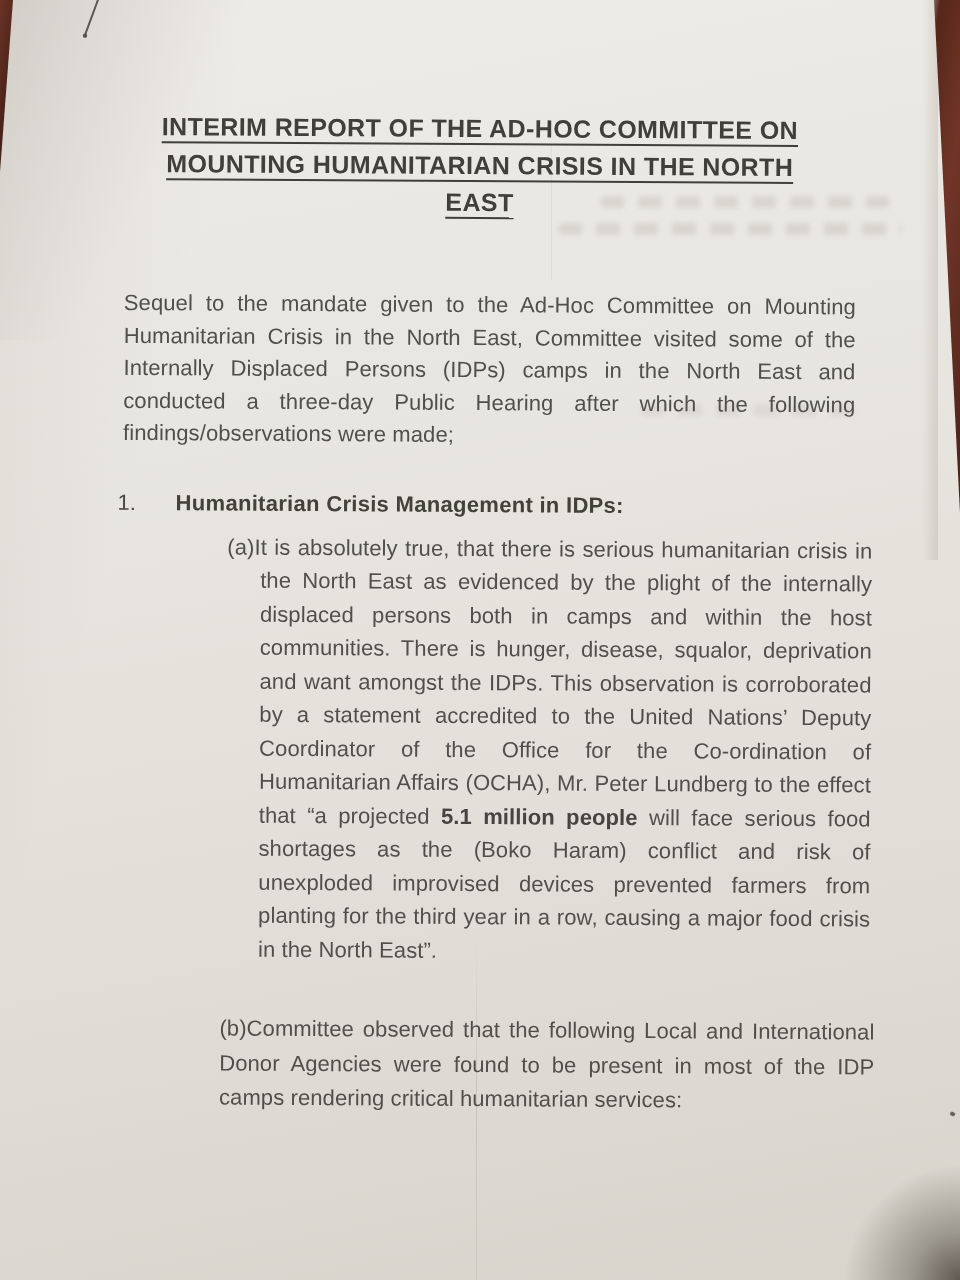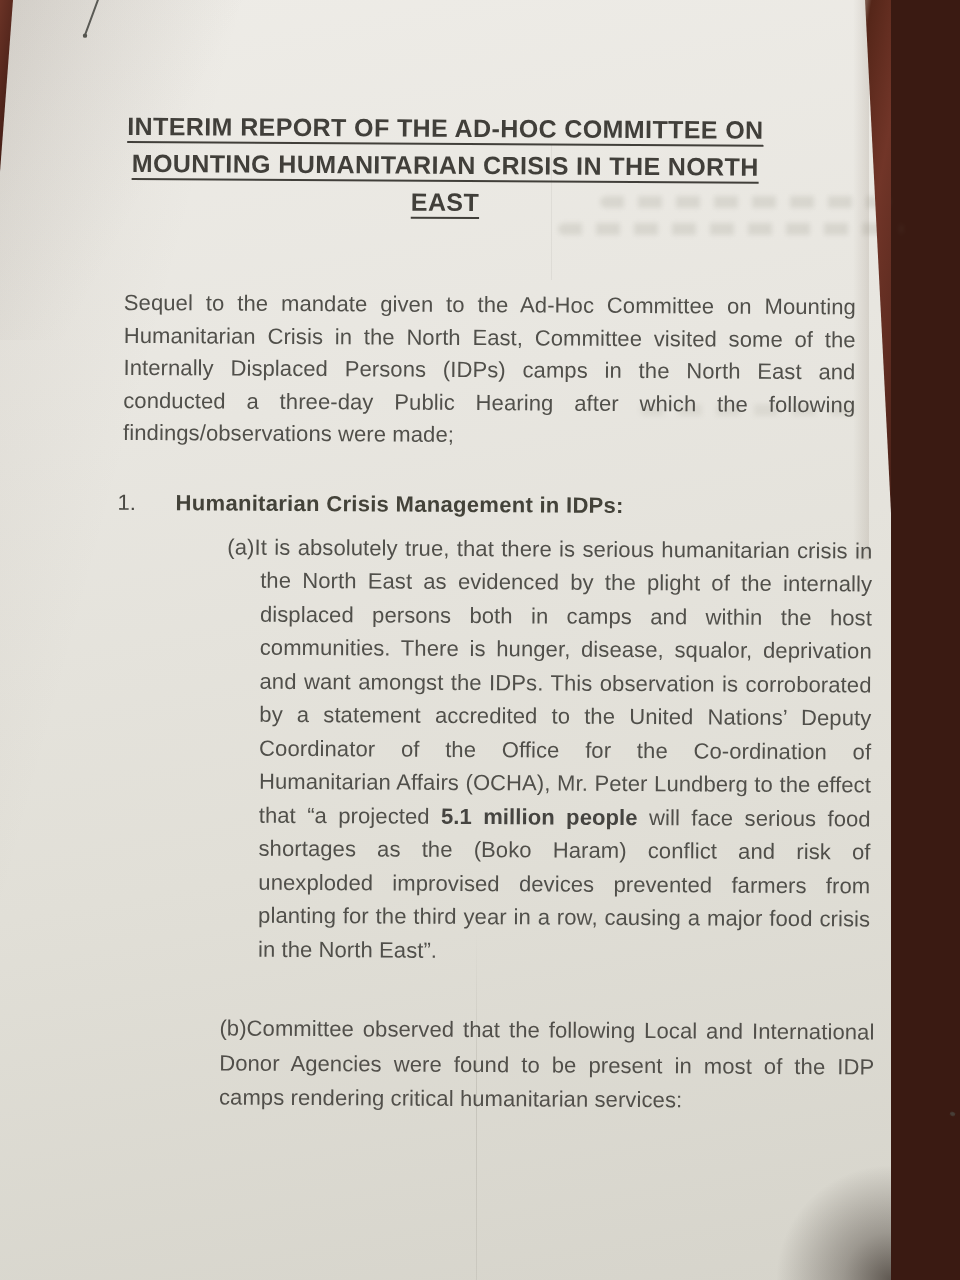--- a/index.html
+++ b/index.html
@@ -2,21 +2,21 @@
 <html><head>
 <meta charset="utf-8">
 <style>
   html, body {
     margin: 0; padding: 0;
     width: 960px; height: 1280px;
     overflow: hidden;
     background: #3a1a12;
     font-family: "Liberation Sans", sans-serif;
   }
-  #photo { position: absolute; inset: 0; width: 891px; height: 1280px; }
+  #photo { position: absolute; inset: 0; width: 960px; height: 1280px; }
 
   
   .paper {
     position: absolute; inset: 0;
     background:
       radial-gradient(circle at 100% 100%, rgba(22,12,6,0.62) 0px, rgba(22,12,6,0.30) 48px, rgba(22,12,6,0) 115px),
       linear-gradient(105deg, rgba(125,110,95,0.10) 0%, rgba(125,110,95,0) 20%),
       linear-gradient(170deg, #eeece7 0%, #e8e6e0 32%, #e1dfd7 64%, #d6d4cb 100%);
   }
   .crease-tl {

